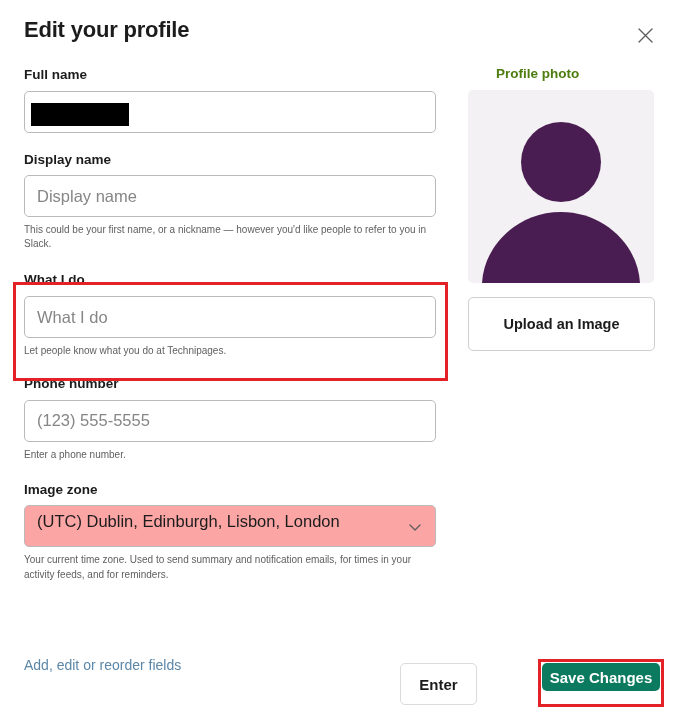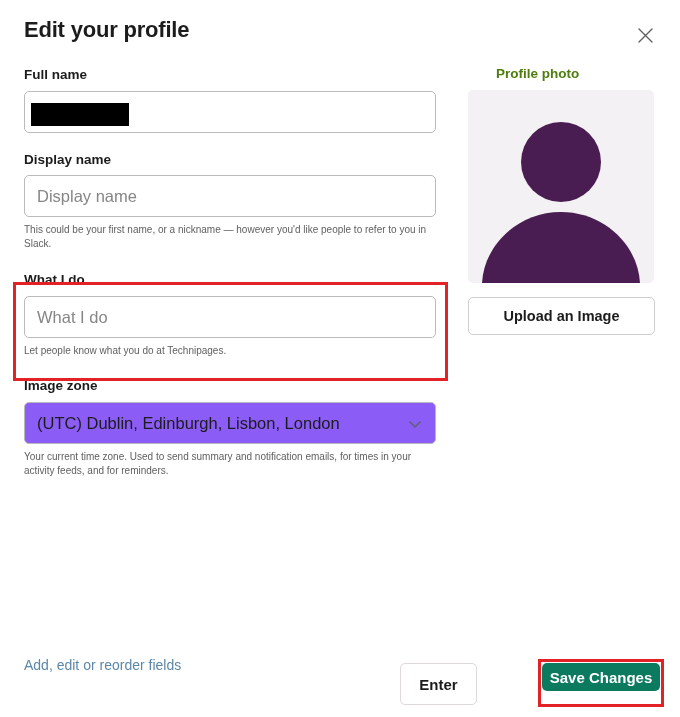--- a/index.html
+++ b/index.html
@@ -107,26 +107,26 @@
   }
 
   
   .select-wrap { position: relative; width: 412px; margin-top: 7px; }
   .select-box {
     width: 412px;
     height: 42px;
     padding: 0 34px 10px 12px;
     border: 1px solid #bbbabb;
     border-radius: 5px;
-    background: #8b5cf6;
+    background: #fca5a5;
     font-family: "Liberation Sans", sans-serif;
     font-size: 16.5px;
     color: #1d1c1d;
     display: flex;
-    align-items: flex-end;
+    align-items: center;
     cursor: pointer;
   }
   .select-chevron {
     position: absolute;
     right: 13px;
     top: 14px;
     pointer-events: none;
   }
 
   
@@ -169,21 +169,21 @@
     height: 193px;
     background: #f3f1f3;
     border-radius: 5px;
     overflow: hidden;
   }
   .avatar svg { display: block; }
 
   .upload-btn {
     margin-top: 14px;
     width: 187px;
-    height: 38px;
+    height: 54px;
     border: 1px solid #cfcdcf;
     border-radius: 5px;
     background: #ffffff;
     font-family: "Liberation Sans", sans-serif;
     font-size: 14.5px;
     font-weight: bold;
     color: #1d1c1d;
     cursor: pointer;
   }
 
@@ -266,20 +266,25 @@
       <input class="text-input" type="text" placeholder="Display name" style="">
       <div class="help-text">This could be your first name, or a nickname — however you'd like people to refer to you in Slack.</div>
     </div>
 
     <div class="field-group" style="margin-top:20px;">
       <label class="field-label">What I do</label>
       <input class="text-input" type="text" placeholder="What I do" style="">
       <div class="help-text">Let people know what you do at Technipages.</div>
     </div>
 
+    <div class="field-group" style="margin-top:17px;">
+      <label class="field-label">Phone number</label>
+      <input class="text-input" type="text" placeholder="(123) 555-5555" style="">
+      <div class="help-text">Enter a phone number.</div>
+    </div>
 
     <div class="field-group" style="margin-top:19px;">
       <label class="field-label">Image zone</label>
       <div class="select-wrap">
         <div class="select-box">
           <span>(UTC) Dublin, Edinburgh, Lisbon, London</span>
         </div>
         <span class="select-chevron">
           <svg width="16" height="16" viewBox="0 0 16 16" aria-hidden="true">
             <path d="M3 6 L8 11 L13 6" stroke="#616061" stroke-width="1.4" fill="none" stroke-linecap="round" stroke-linejoin="round"></path>

